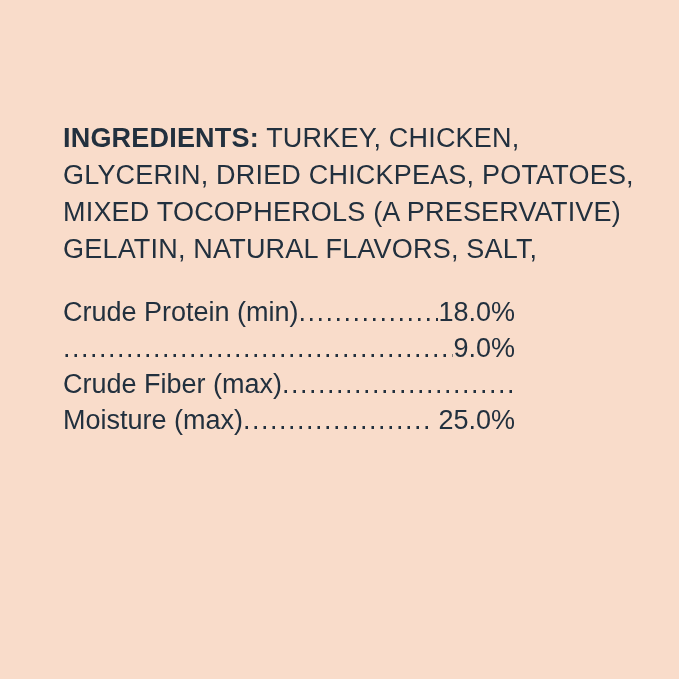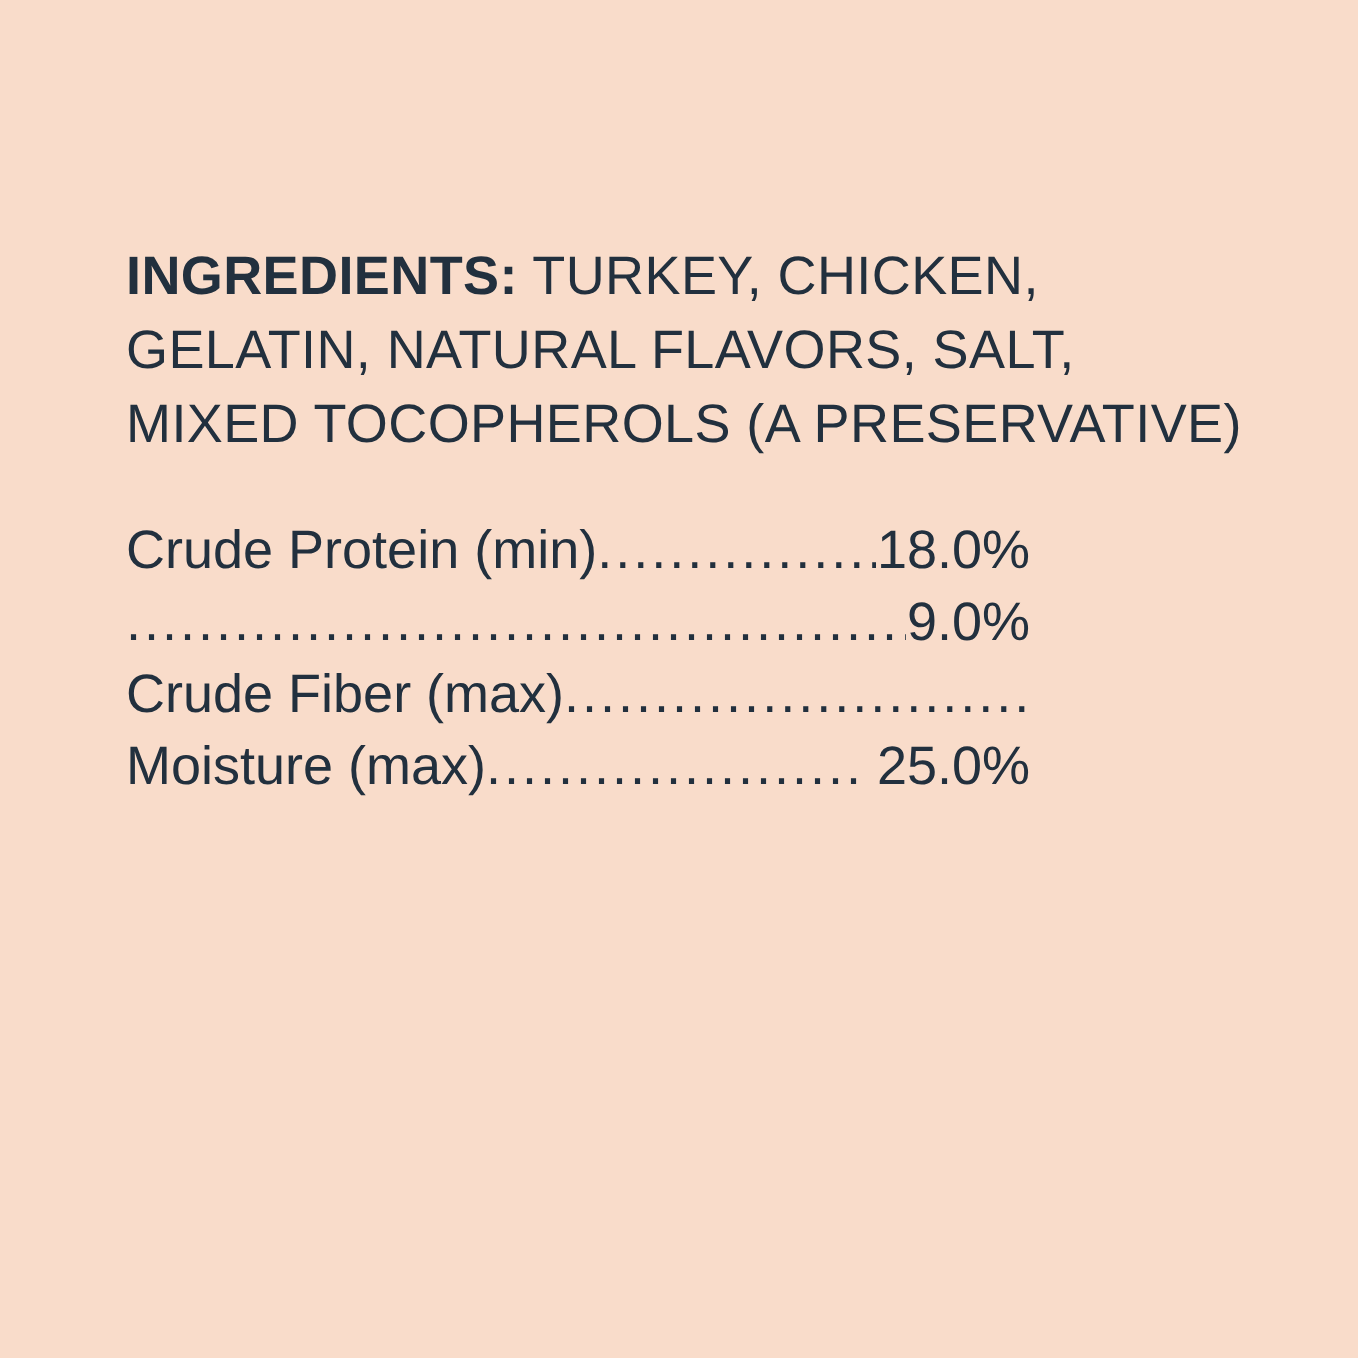--- a/index.html
+++ b/index.html
@@ -67,22 +67,23 @@
 </head>
 <body style="background: rgb(249, 220, 202); color: rgb(34, 48, 62);">
 
 <div class="label-panel">
 
   <div class="ingredients">
     <div>
       <span class="bold">INGREDIENTS:</span>
       <span>TURKEY, CHICKEN,</span>
     </div>
+    <div>GLYCERIN, DRIED CHICKPEAS, POTATOES,</div>
+    <div>MIXED TOCOPHEROLS (A PRESERVATIVE)</div>
     <div>GELATIN, NATURAL FLAVORS, SALT,</div>
-    <div>MIXED TOCOPHEROLS (A PRESERVATIVE)</div>
   </div>
 
   <div class="ga-section">
 
     <div class="ga-row">
       <span class="ga-label">Crude Protein (min)</span>
       <span class="ga-dots">............................................................</span>
       <span class="ga-value">18.0%</span>
     </div>
 

